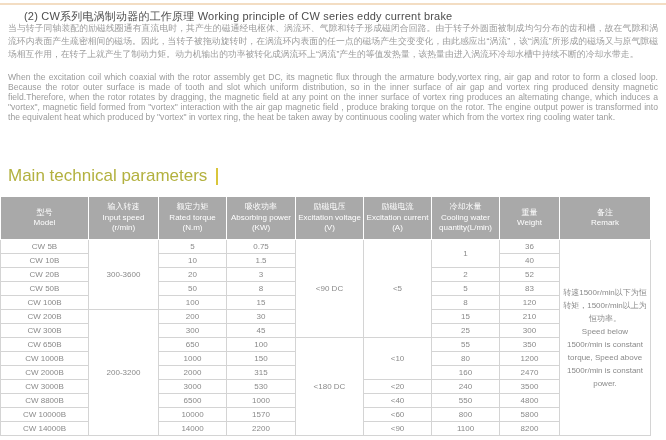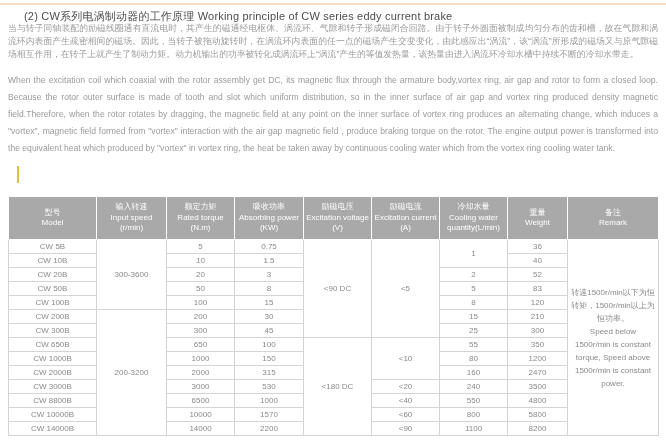--- a/index.html
+++ b/index.html
@@ -1,42 +1,43 @@
 <!DOCTYPE html>
 <html><head>
 <meta charset="utf-8">
 <style>
   html,body{margin:0;padding:0;background:#fff;}
   body{width:666px;height:440px;font-family:"Liberation Sans",sans-serif;position:relative;overflow:hidden;}
   .top-line{position:absolute;top:3px;left:0;width:666px;height:2px;background:#f3ddc3;}
   .doc-title{position:absolute;top:9px;left:24px;font-size:11px;color:#4d4d4d;letter-spacing:0.2px;}
   .para{position:absolute;left:8px;width:650px;color:#9b9b9b;text-align:justify;}
   .para-zh{top:22px;font-size:8.8px;line-height:13px;}
-  .para-en{top:72px;font-size:8.6px;line-height:17px;}
+  .para-en{top:72px;font-size:8.6px;line-height:10px;}
   .section-head{position:absolute;top:166px;left:8px;display:flex;align-items:center;}
   .section-en{font-size:17px;color:#b3b13f;}
   .section-divider{display:inline-block;width:2px;height:17px;background:#d9c63b;margin:0 9px;}
   .section-zh{font-size:15px;color:#555;}
-  table.tbl{position:absolute;top:196px;left:8px;width:650px;border-collapse:collapse;table-layout:fixed;}
+  table.tbl{position:absolute;top:196px;left:0;width:650px;border-collapse:collapse;table-layout:fixed;}
   .tbl thead th{background:#a9a9a9;color:#fff;font-weight:normal;font-size:8px;line-height:10.5px;height:40px;border:1px solid #fff;padding:1px;vertical-align:middle;}
   .tbl tbody td{border:1px solid #d4d4d4;font-size:8px;color:#8a8a8a;text-align:center;height:13px;line-height:13px;padding:0;vertical-align:middle;}
   .tbl tbody td.remark{line-height:13px;padding:0 3px;margin-top:15px;}
   .tbl tbody td.remark div{margin:0;}
 </style>
 </head>
 <body>
 
 <div class="top-line"></div>
 
 <div class="doc-title">(2) CW系列电涡制动器的工作原理  Working principle of CW series eddy current brake</div>
 
 <div class="para para-zh">当与转子同轴装配的励磁线圈通有直流电时，其产生的磁通经电枢体、涡流环、气隙和转子形成磁闭合回路。由于转子外圆面被制成均匀分布的齿和槽，故在气隙和涡流环内表面产生疏密相间的磁场。因此，当转子被拖动旋转时，在涡流环内表面的任一点的磁场产生交变变化，由此感应出“涡流”，该“涡流”所形成的磁场又与原气隙磁场相互作用，在转子上就产生了制动力矩。动力机输出的功率被转化成涡流环上“涡流”产生的等值发热量，该热量由进入涡流环冷却水槽中持续不断的冷却水带走。</div>
 <div class="para para-en">When the excitation coil which coaxial with the rotor assembly get DC, its magnetic flux through the armature body,vortex ring, air gap and rotor to form a closed loop. Because the rotor outer surface is made of tooth and slot which uniform distribution, so in the inner surface of air gap and vortex ring produced density magnetic field.Therefore, when the rotor rotates by dragging, the magnetic field at any point on the inner surface of vortex ring produces an alternating change, which induces a "vortex", magnetic field  formed from "vortex" interaction with the air gap magnetic field , produce braking torque on the rotor. The engine output power is transformed into the equivalent heat which produced  by "vortex" in  vortex ring, the heat be taken away by continuous cooling water which from  the vortex ring cooling water tank.</div>
 
 <div class="section-head">
+  <span class="section-en">Main technical parameters</span>
   <span class="section-divider"></span>
 </div>
 
 <table class="tbl">
   <colgroup>
     <col style="width:88px">
       <col style="width:70px">
       <col style="width:68px">
       <col style="width:69px">
     <col style="width:68px">

